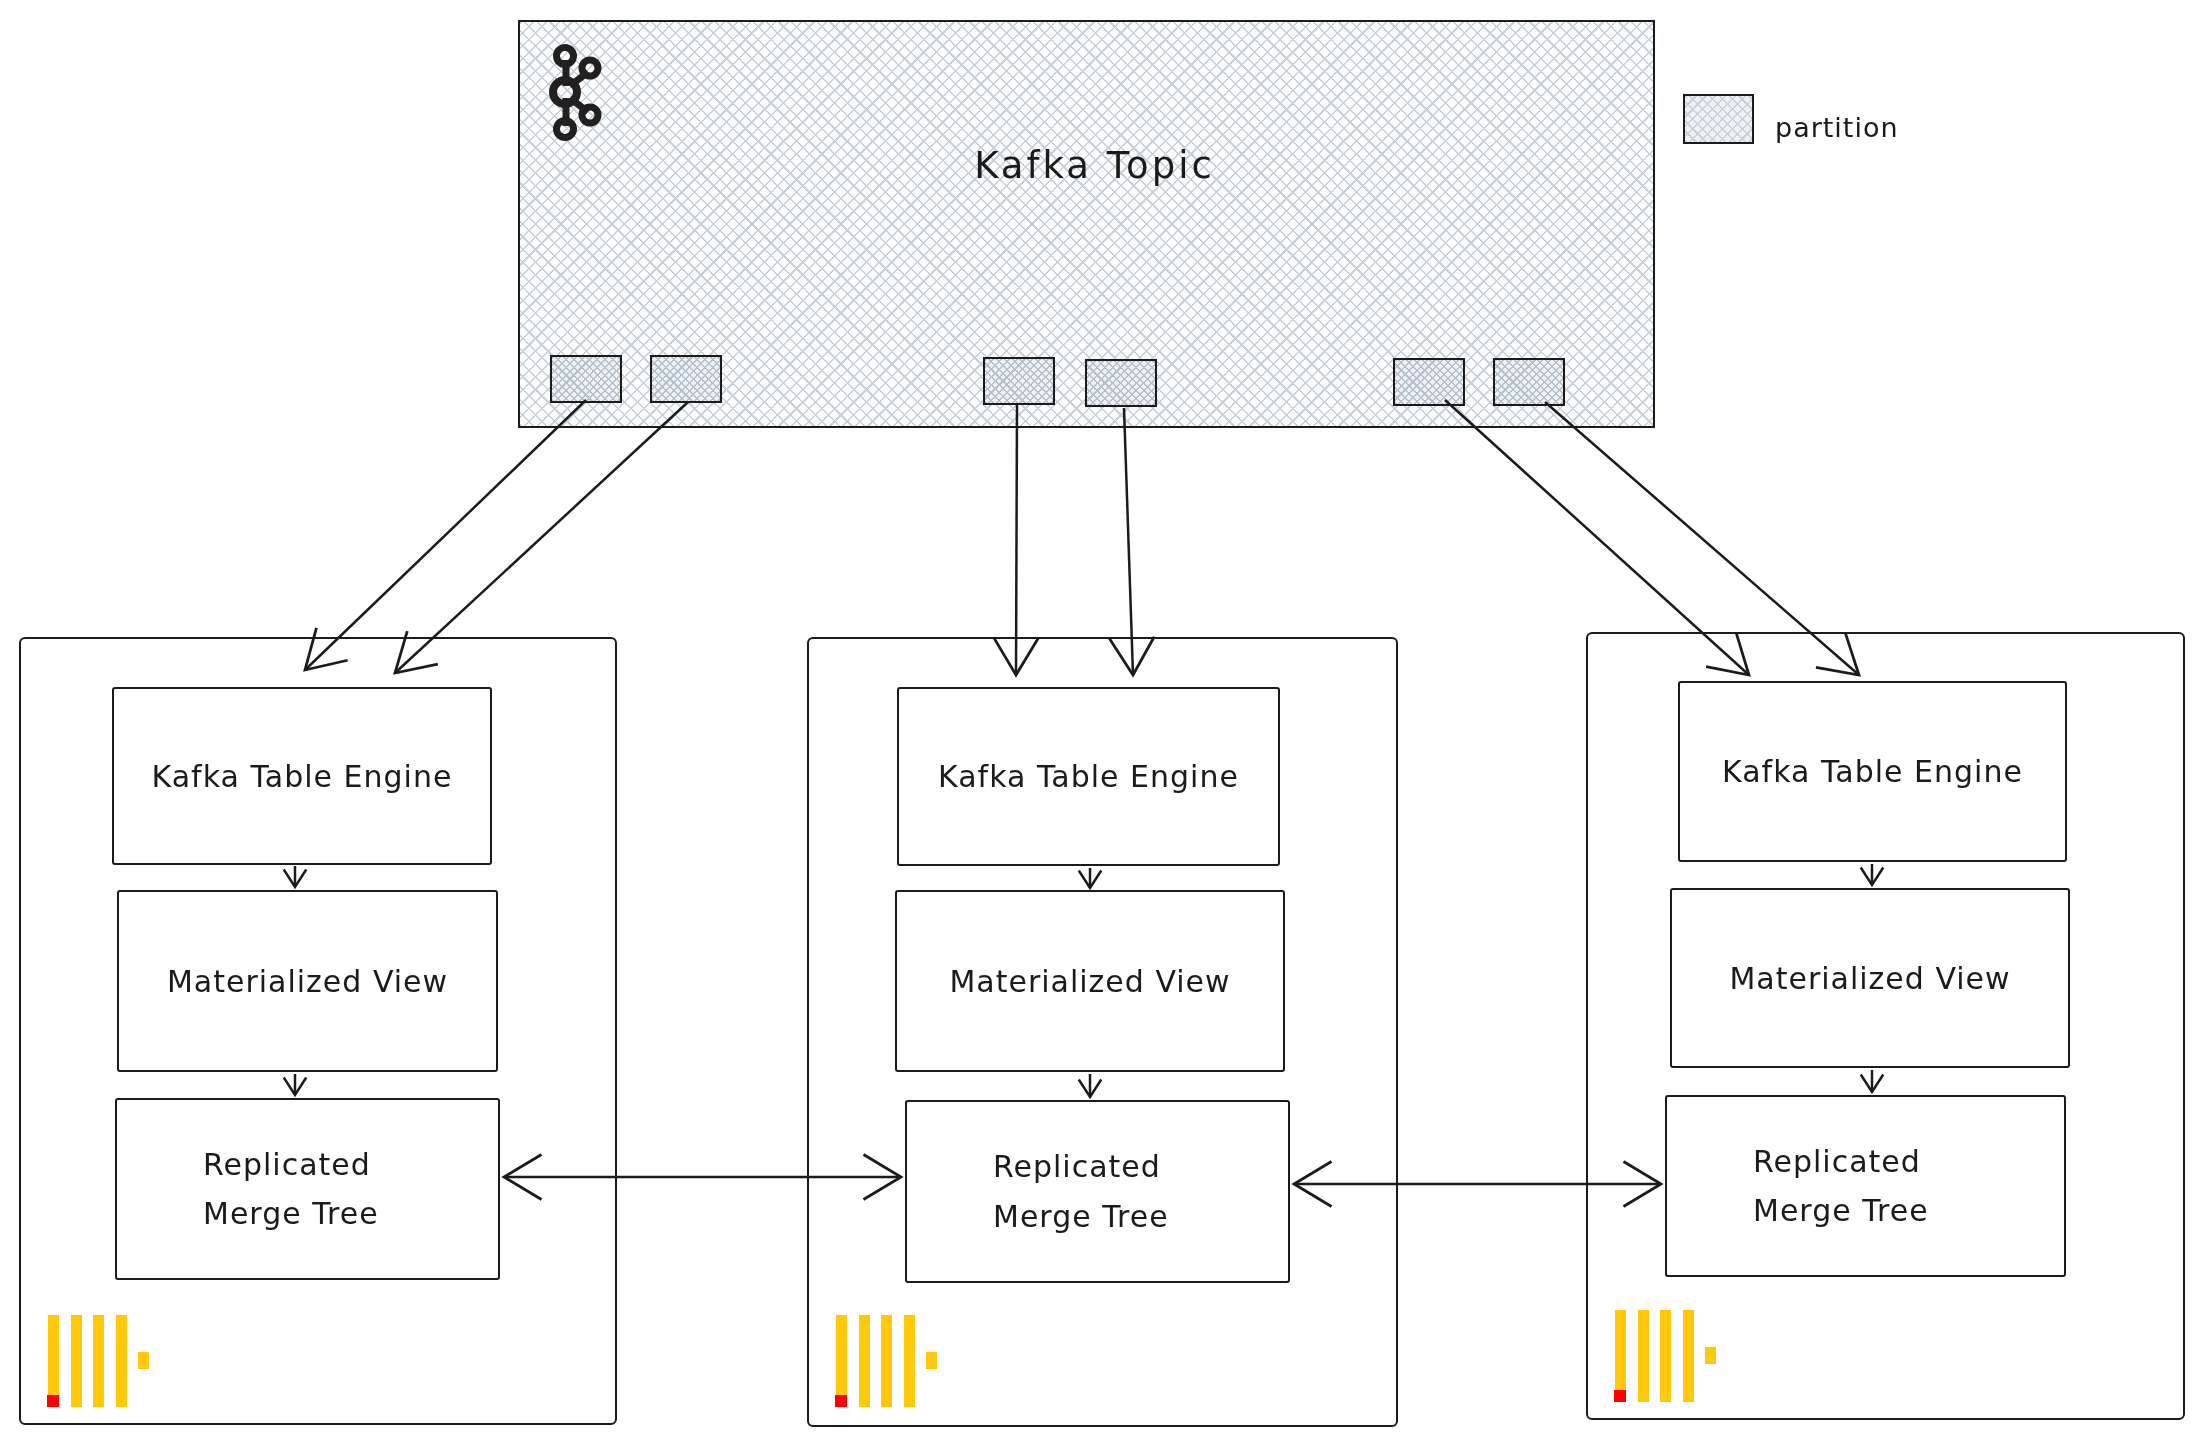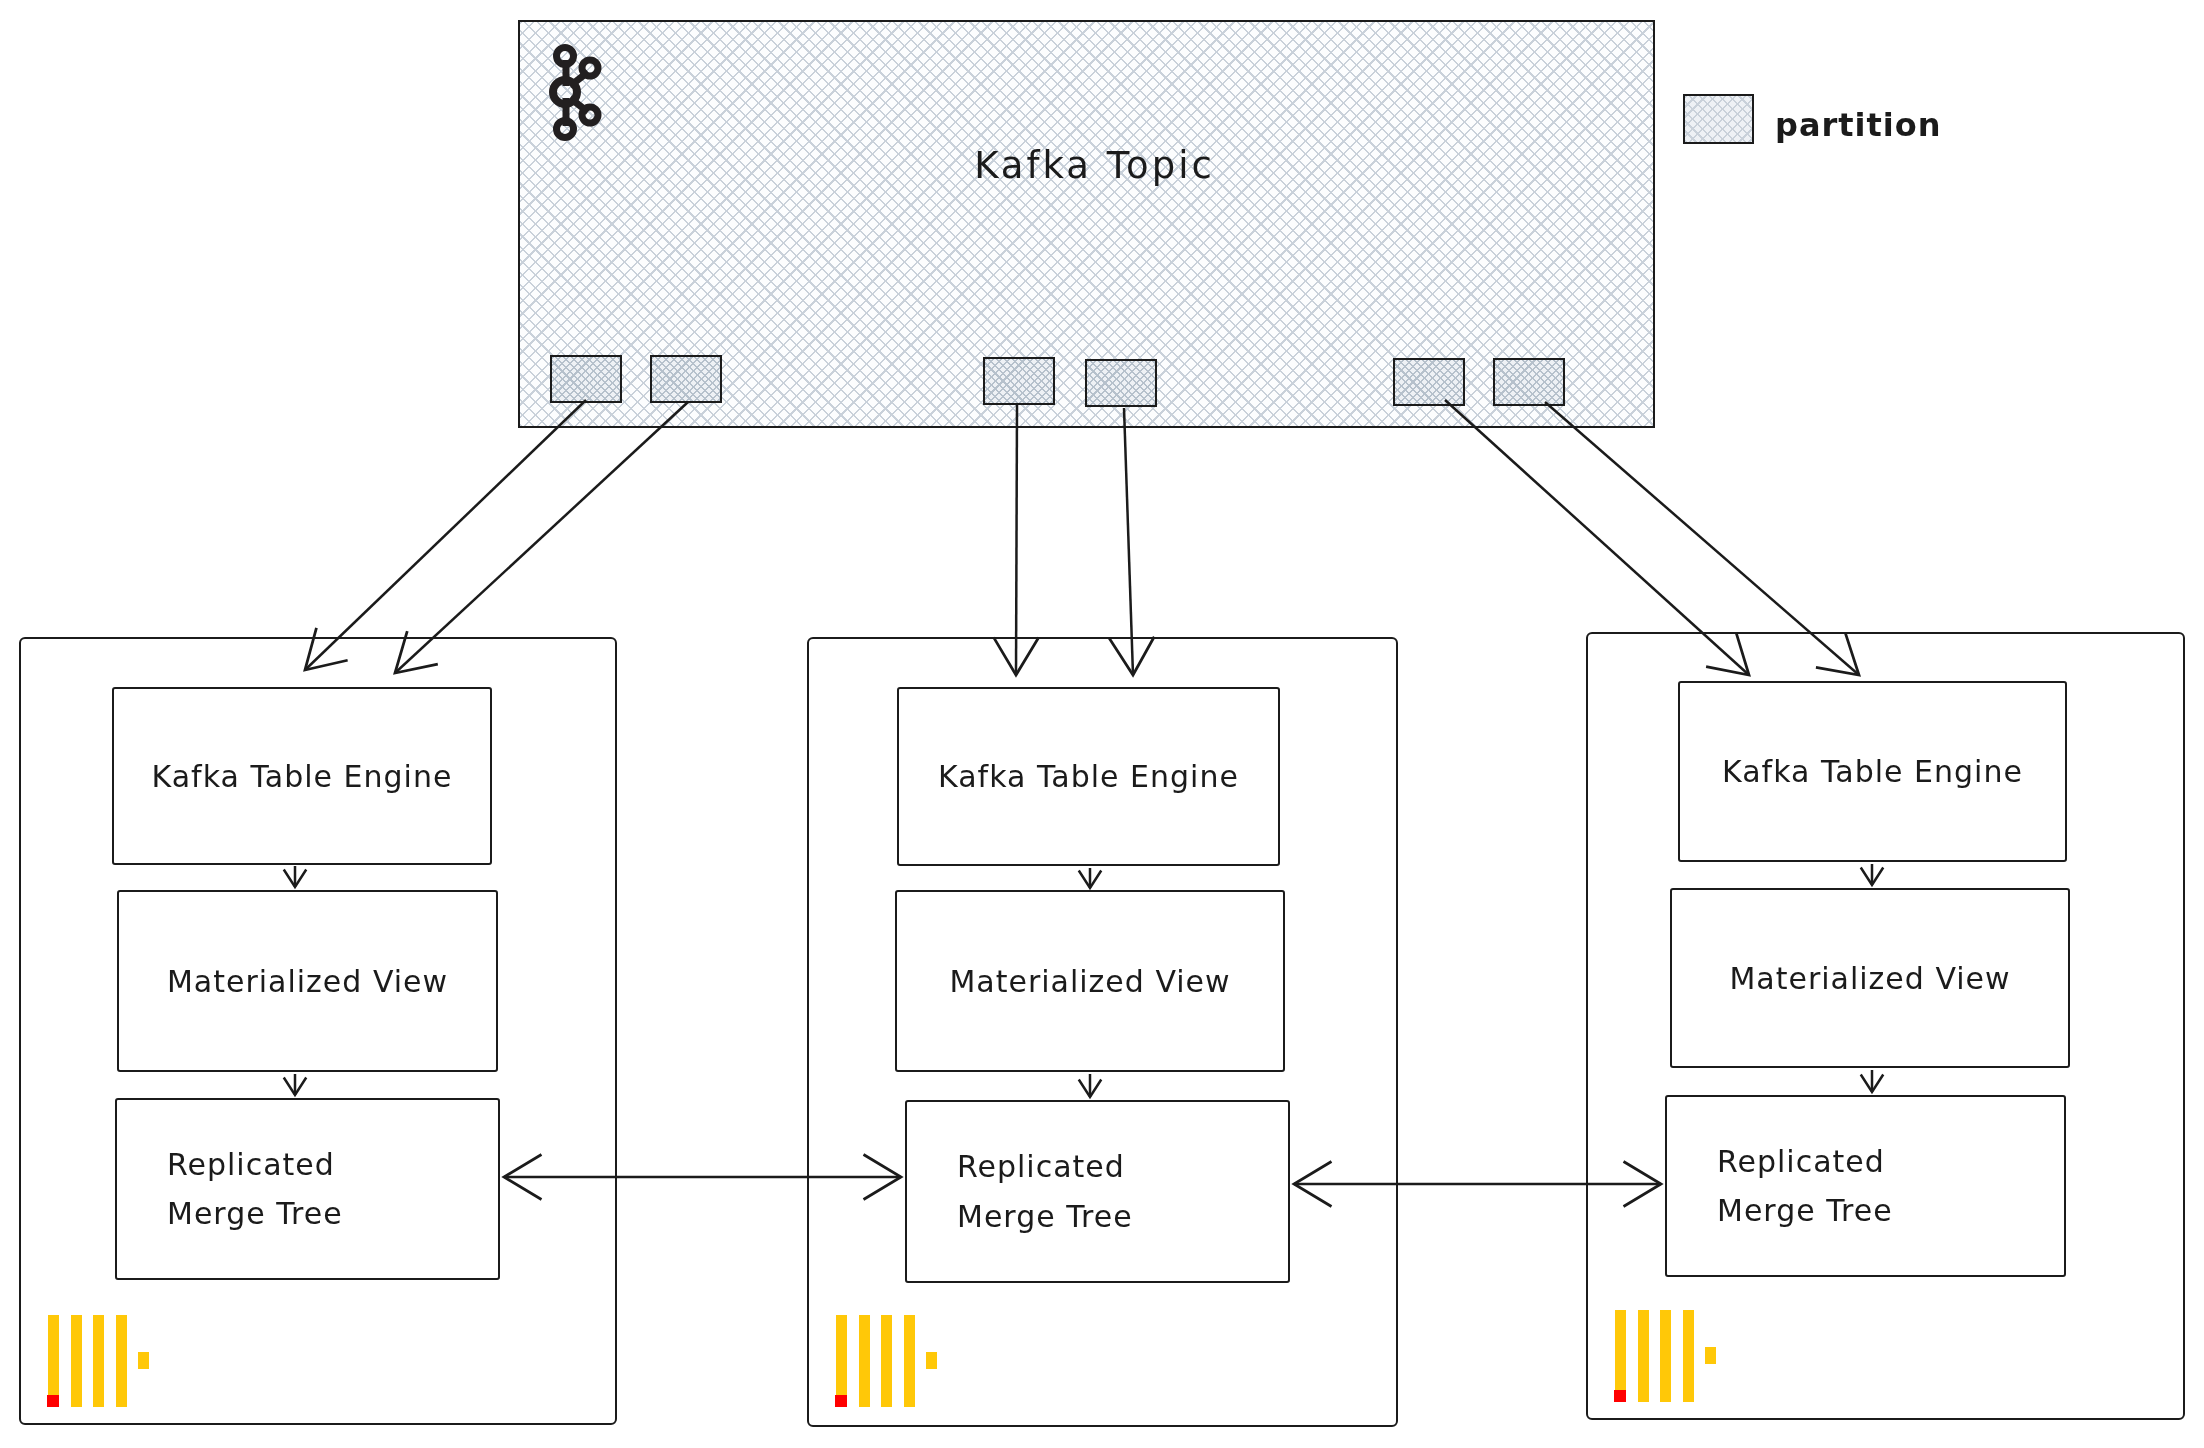--- a/index.html
+++ b/index.html
@@ -42,33 +42,33 @@
 
   .legend{position:absolute;left:1683px;top:94px;}
   .legend-swatch{
     position:absolute;left:0;top:0;width:71px;height:50px;
     border:2px solid var(--ink,#1b1b1b);
     background-color:#eef1f5;
     background-image:
       repeating-linear-gradient(45deg,  var(--hatch,#c9d1da) 0, var(--hatch,#c9d1da) 1.6px, transparent 1.6px, transparent 7px),
       repeating-linear-gradient(135deg, var(--hatch,#c9d1da) 0, var(--hatch,#c9d1da) 1.6px, transparent 1.6px, transparent 7px);
   }
-  .legend-label{position:absolute;left:92px;top:12px;font-size:32px;letter-spacing:1px;white-space:nowrap;font-weight:bold;}
+  .legend-label{position:absolute;left:92px;top:18px;font-size:27px;letter-spacing:1px;white-space:nowrap;}
 
   .node{
     position:absolute;border:2.5px solid var(--ink,#1b1b1b);border-radius:6px;background:#ffffff;
   }
   .inner-box{
     position:absolute;border:2.5px solid var(--ink,#1b1b1b);border-radius:3px;background:#ffffff;
     display:flex;align-items:center;justify-content:center;
     font-size:30px;letter-spacing:1px;text-align:center;
   }
   .inner-box.rmt{
     flex-direction:column;align-items:flex-start;justify-content:center;
-    padding-left:50px;text-align:center;line-height:1.65;
+    padding-left:86px;text-align:center;line-height:1.65;
   }
 
   .ch-logo{position:absolute;width:102px;height:92px;}
   .ch-logo .bar{position:absolute;top:0;width:11px;height:92px;background:var(--clickhouse-yellow,#ffc808);}
   .ch-logo .bar.b1{left:0;}
   .ch-logo .bar.b2{left:23px;}
   .ch-logo .bar.b3{left:45px;}
   .ch-logo .bar.b4{left:68px;}
   .ch-logo .nub{position:absolute;left:90px;top:37px;width:11px;height:17px;background:var(--clickhouse-yellow,#ffc808);}
   .ch-logo .dot{position:absolute;left:-1px;bottom:0;width:12px;height:12px;background:var(--clickhouse-red,#ff0000);}

